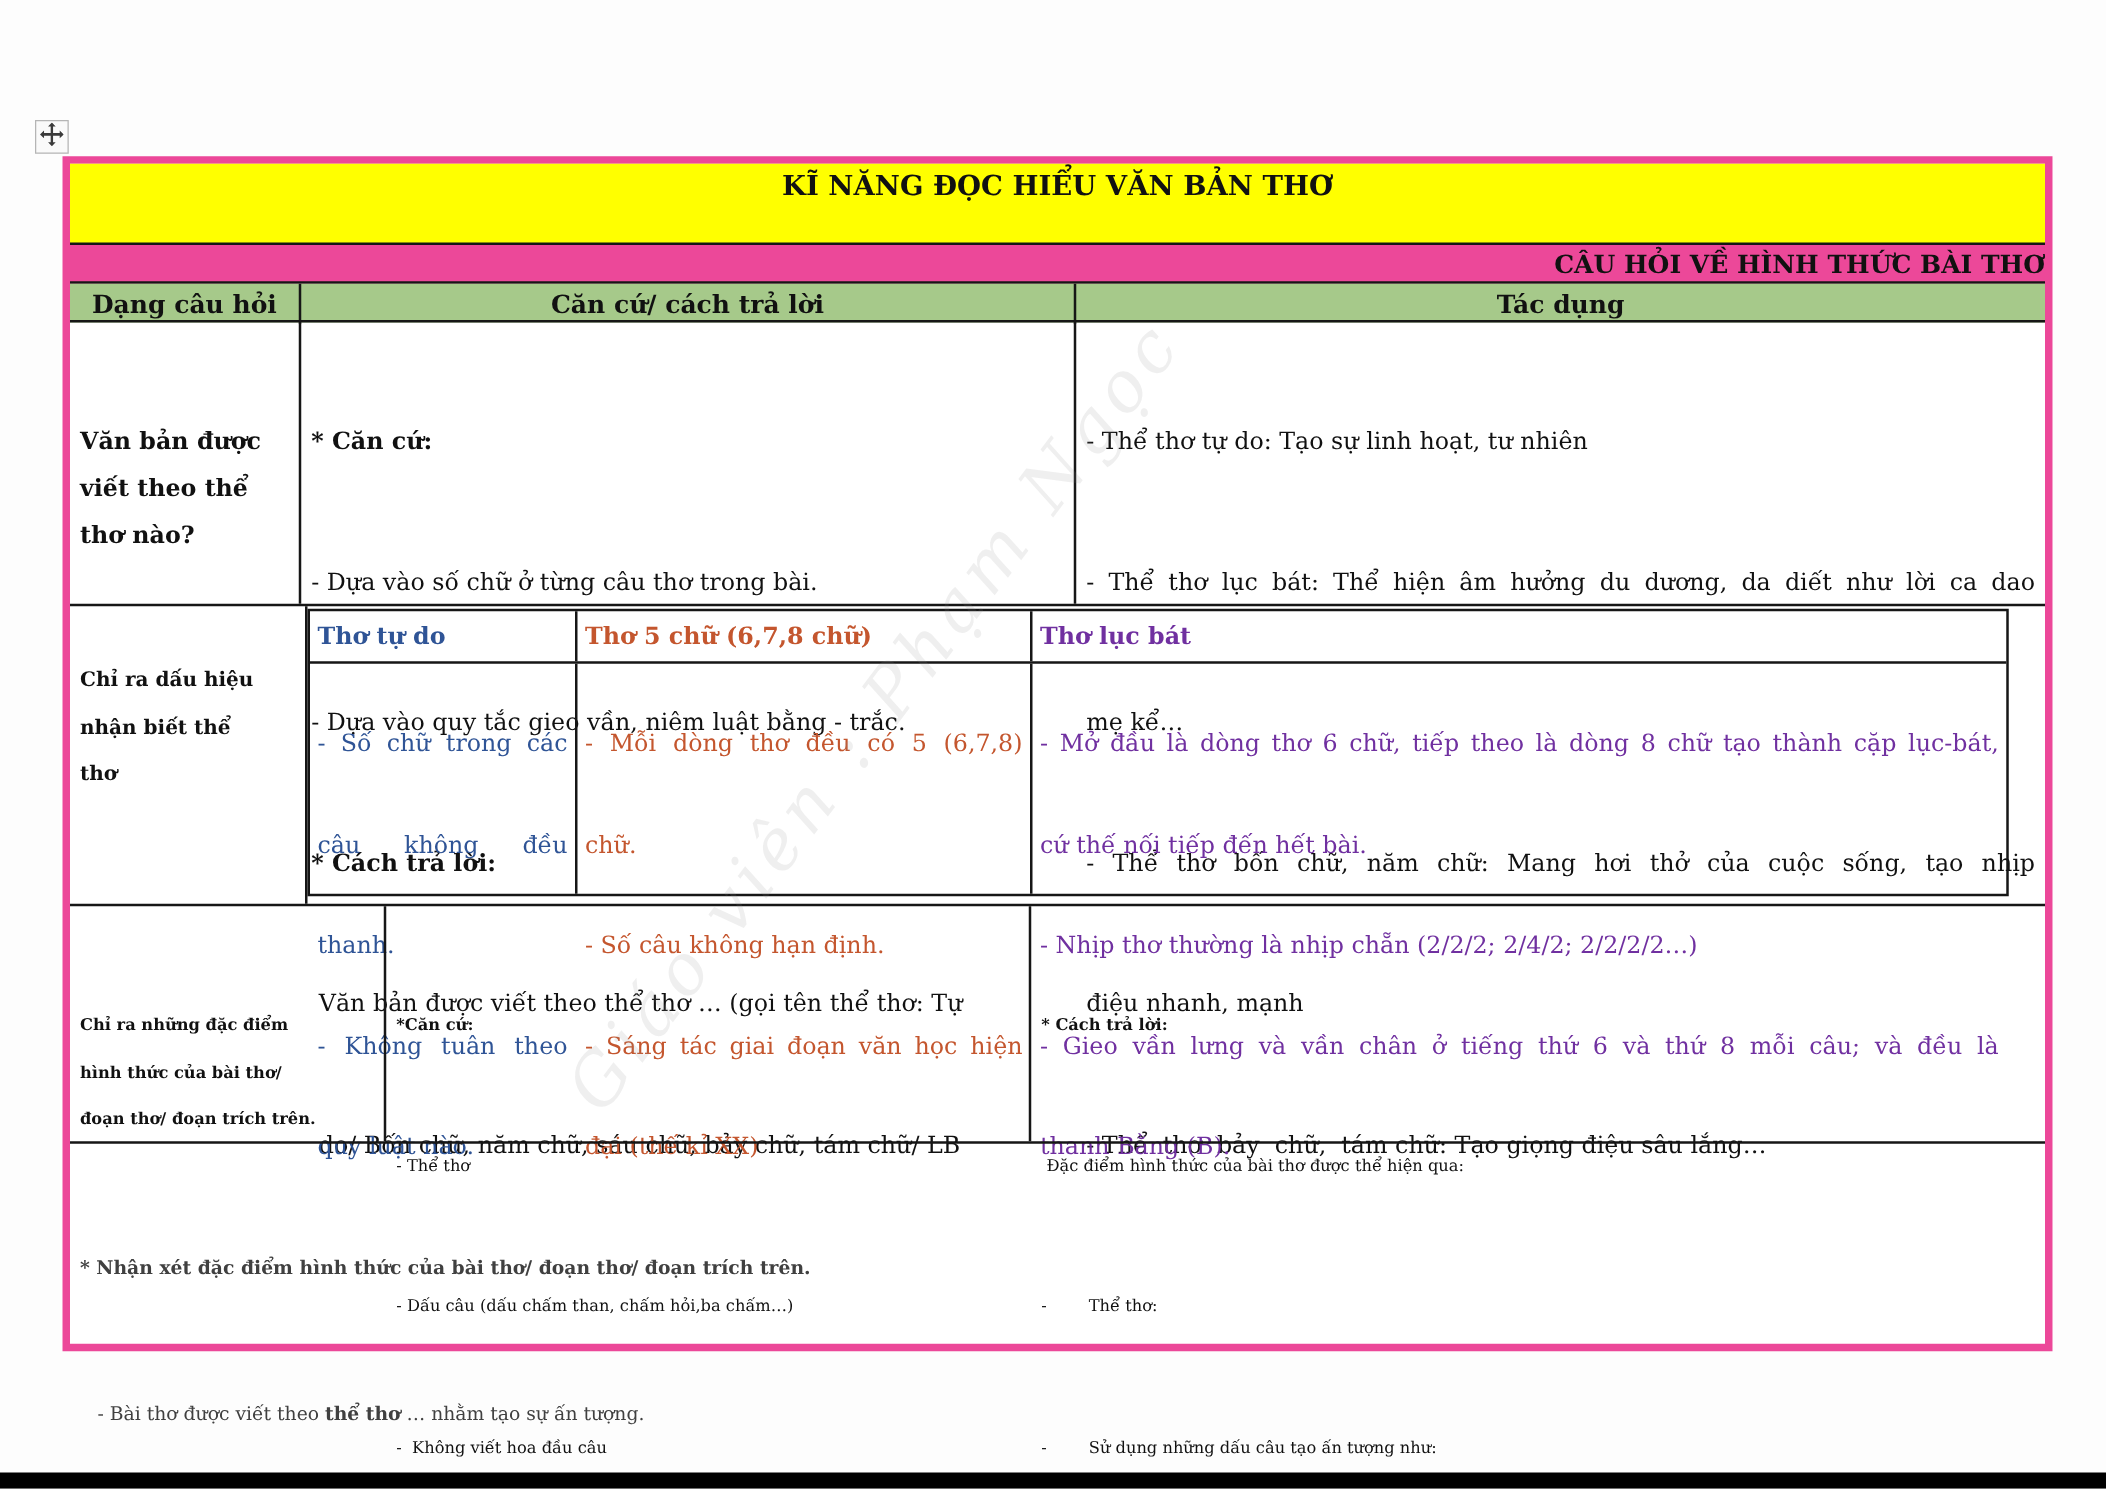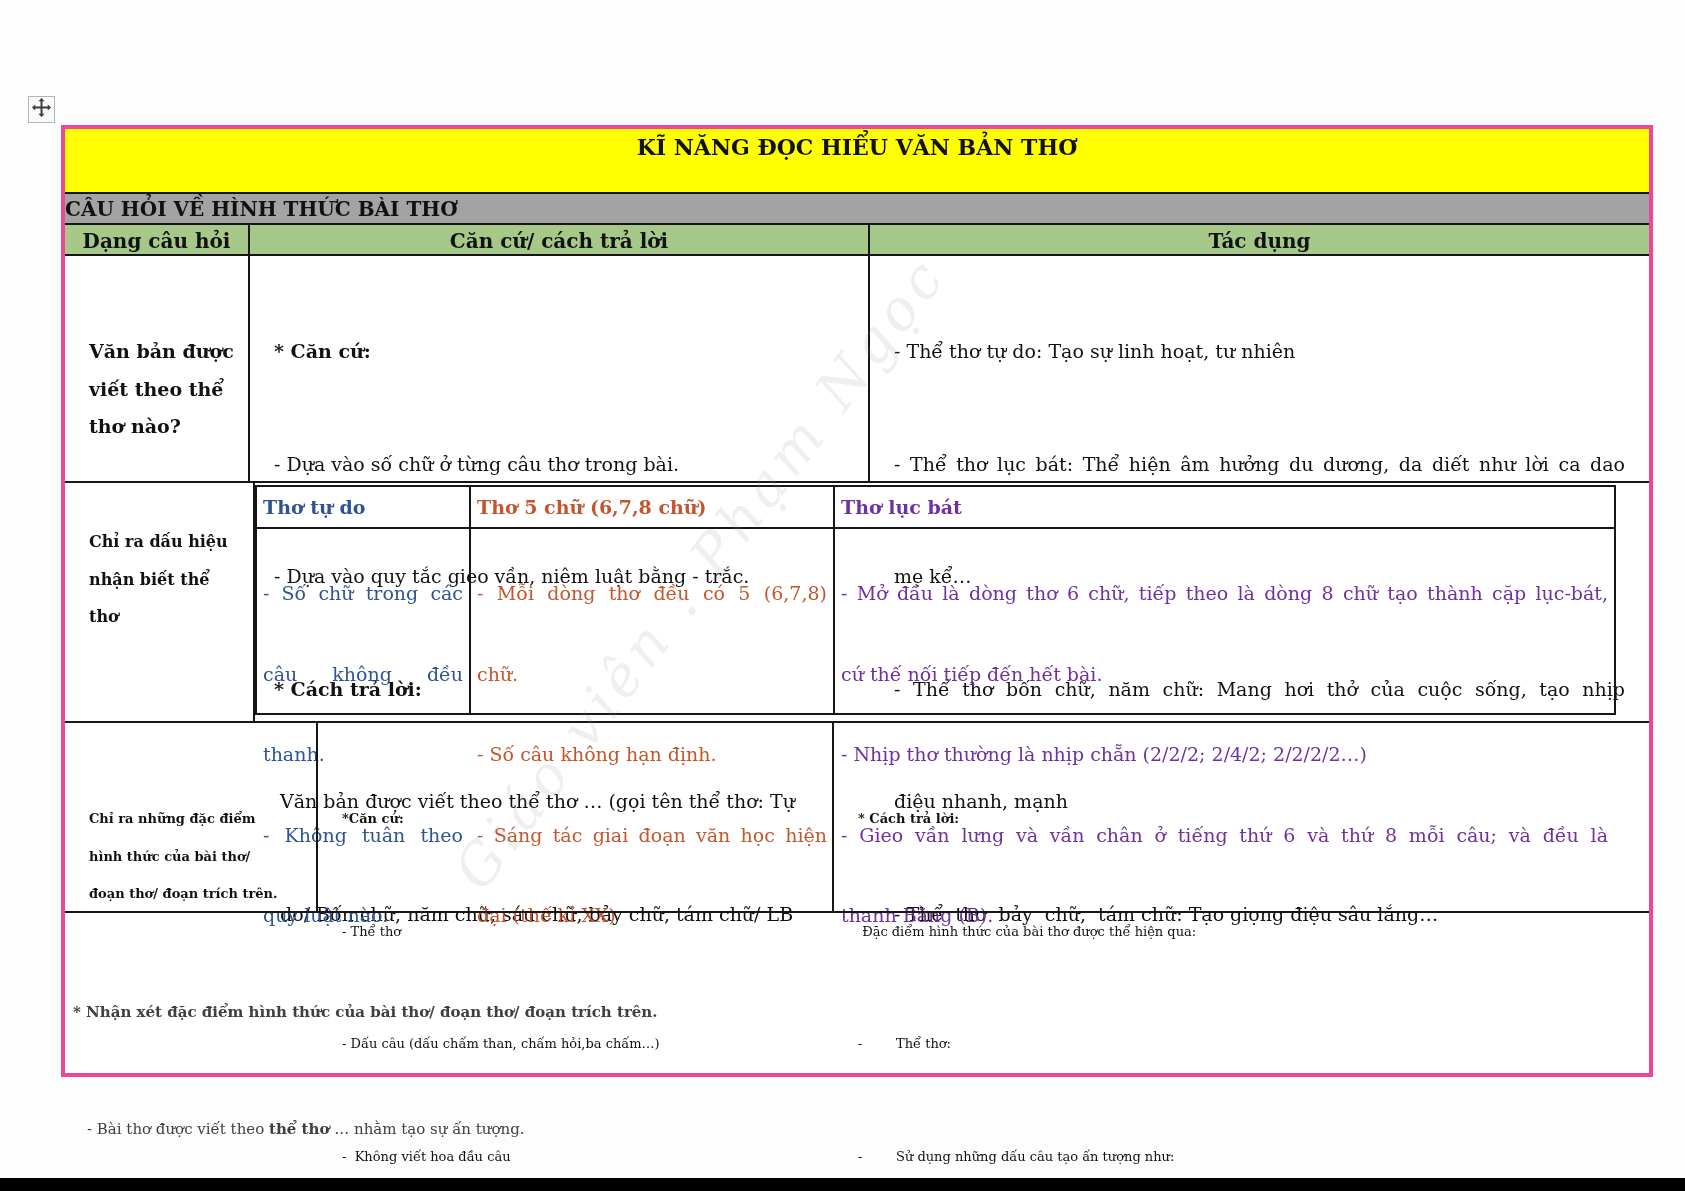--- a/index.html
+++ b/index.html
@@ -1,27 +1,27 @@
 <!DOCTYPE html>
 <html><head>
 <meta charset="utf-8">
 <style>
   *{box-sizing:border-box;margin:0;padding:0}
   html,body{width:1685px;height:1191px}
   body{background:#fff;font-family:"DejaVu Serif","Liberation Serif",serif;position:relative;overflow:hidden;color:#111}
   .stage{position:absolute;inset:0;background:#fdfdfd}
   .bottom-bar{position:absolute;left:0;bottom:0;width:1685px;height:13px;background:#000}
   .move-handle{position:absolute;left:28px;top:96px;width:27px;height:27px;border:1px solid #b5b5b5;background:#fafafa;display:flex;align-items:center;justify-content:center;cursor:move}
-  .doc{position:absolute;left:61px;top:125px;width:1592px;border:4px solid #ec4899;background:#fff}
+  .doc{position:absolute;left:50px;top:125px;width:1592px;border:6px solid #ec4899;background:#fff}
   .trow{display:flex;border-bottom:2px solid #161616;position:relative}
   .trow:last-child{border-bottom:none}
-  .cell{border-right:2px solid #161616;padding:2px 24px;white-space:pre-wrap}
+  .cell{border-right:2px solid #161616;padding:2px 8px;white-space:pre-wrap}
   .cell:last-child{border-right:none}
   .title{height:65px;background:#FFFF00;justify-content:center;font-weight:bold;font-size:22px;padding-top:5px;display:flex}
-  .subtitle{height:31px;background:#a3a3a3;justify-content:flex-start;align-items:center;font-weight:bold;font-size:20px;display:flex}
+  .subtitle{height:31px;background:#ec4899;justify-content:flex-end;align-items:center;font-weight:bold;font-size:20px;display:flex}
   .heads{height:31px;background:#A6C98A;font-weight:bold;font-size:20px}
   .heads .cell{display:flex;align-items:center;justify-content:center;padding:16px}
   .c1{width:185px}.c2{width:620px}.c3{flex:1}
   .r1{height:227px;font-size:19px}
   .r1 .cell{line-height:37.5px}
   .qwrap{font-weight:bold;line-height:37.5px}
   .w150{width:150px}.w140{width:140px}.w200{width:200px}
   .ln{line-height:37.5px;white-space:pre-wrap}
   .b{font-weight:bold}
   .j{text-align:justify;text-align-last:justify}

